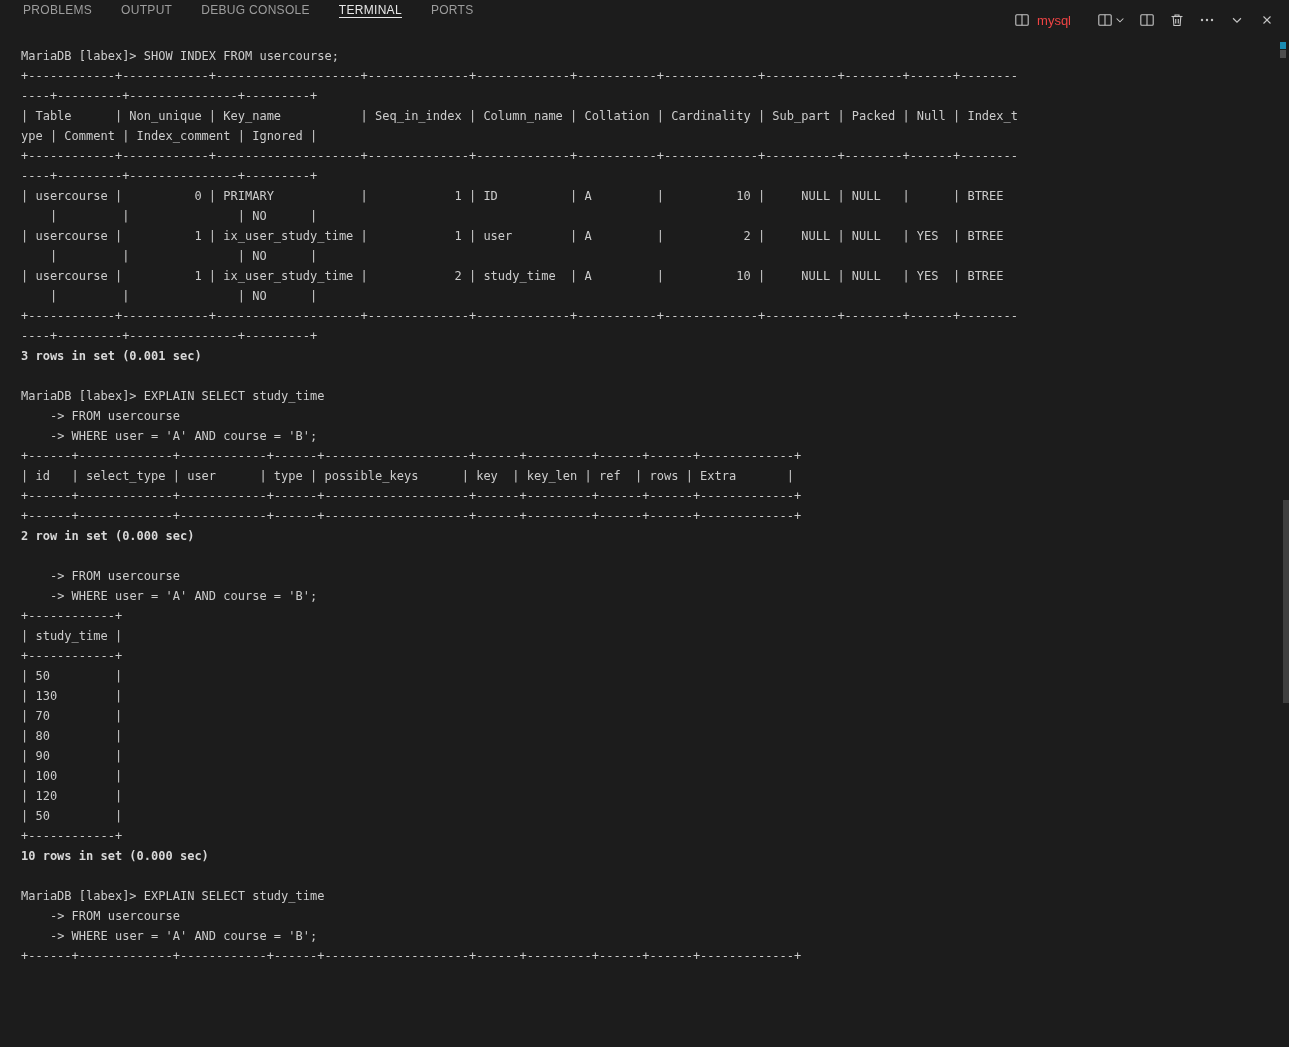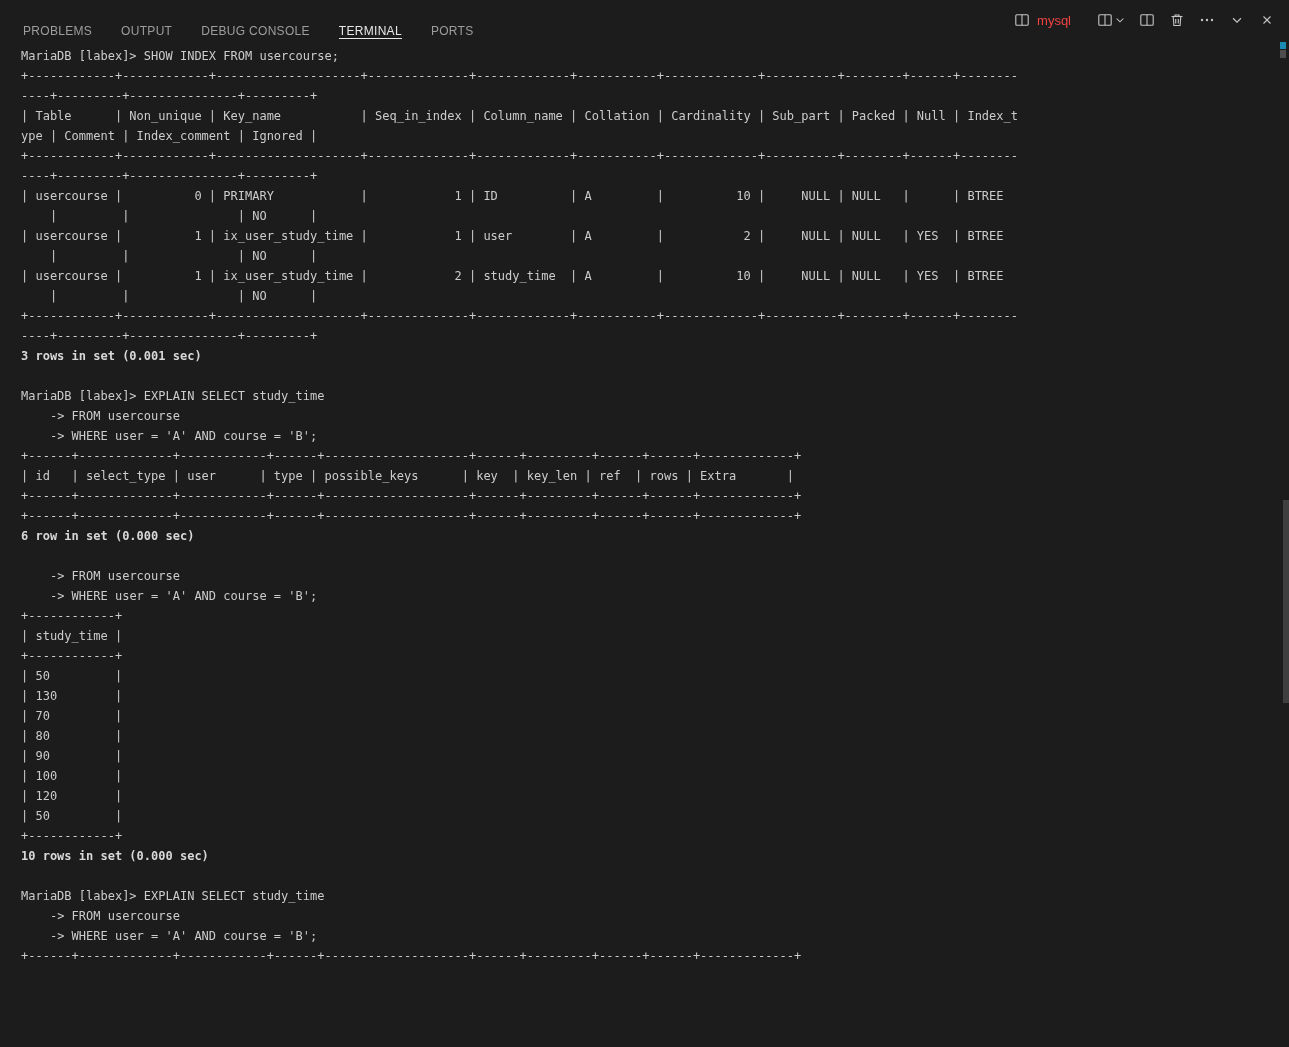--- a/index.html
+++ b/index.html
@@ -13,21 +13,21 @@
   .screen { position: relative; width: 1289px; height: 1047px; overflow: hidden; }
 
   
   .tabbar {
     height: 40px;
     display: flex;
     align-items: stretch;
     justify-content: space-between;
     padding: 0 10px 0 23px;
   }
-  .tabs { display: flex; align-items: flex-end; column-gap: 29px; }
+  .tabs { display: flex; align-items: flex-start; column-gap: 29px; }
   .tab {
     display: flex; align-items: center;
     font-size: 12px; letter-spacing: 0.3px;
     color: #9d9d9d;
     padding-top: 3px;
     border-bottom: 1px solid transparent;
     margin-bottom: 1px;
     cursor: pointer;
     white-space: nowrap;
   }
@@ -179,21 +179,21 @@
       <div class="tline">+------------+------------+--------------------+--------------+-------------+-----------+-------------+----------+--------+------+------------+---------+---------------+---------+</div>
       <div class="tline bold">3 rows in set (0.001 sec)</div>
       <div class="tline"></div>
       <div class="tline">MariaDB [labex]&gt; EXPLAIN SELECT study_time</div>
       <div class="tline">    -&gt; FROM usercourse</div>
       <div class="tline">    -&gt; WHERE user = 'A' AND course = 'B';</div>
       <div class="tline">+------+-------------+------------+------+--------------------+------+---------+------+------+-------------+</div>
       <div class="tline">| id   | select_type | user      | type | possible_keys      | key  | key_len | ref  | rows | Extra       |</div>
       <div class="tline">+------+-------------+------------+------+--------------------+------+---------+------+------+-------------+</div>
       <div class="tline">+------+-------------+------------+------+--------------------+------+---------+------+------+-------------+</div>
-      <div class="tline bold">6 row in set (0.000 sec)</div>
+      <div class="tline bold">2 row in set (0.000 sec)</div>
       <div class="tline"></div>
       <div class="tline">    -&gt; FROM usercourse</div>
       <div class="tline">    -&gt; WHERE user = 'A' AND course = 'B';</div>
       <div class="tline">+------------+</div>
       <div class="tline">| study_time |</div>
       <div class="tline">+------------+</div>
       <div class="tline">| 50         |</div>
       <div class="tline">| 130        |</div>
       <div class="tline">| 70         |</div>
       <div class="tline">| 80         |</div>

